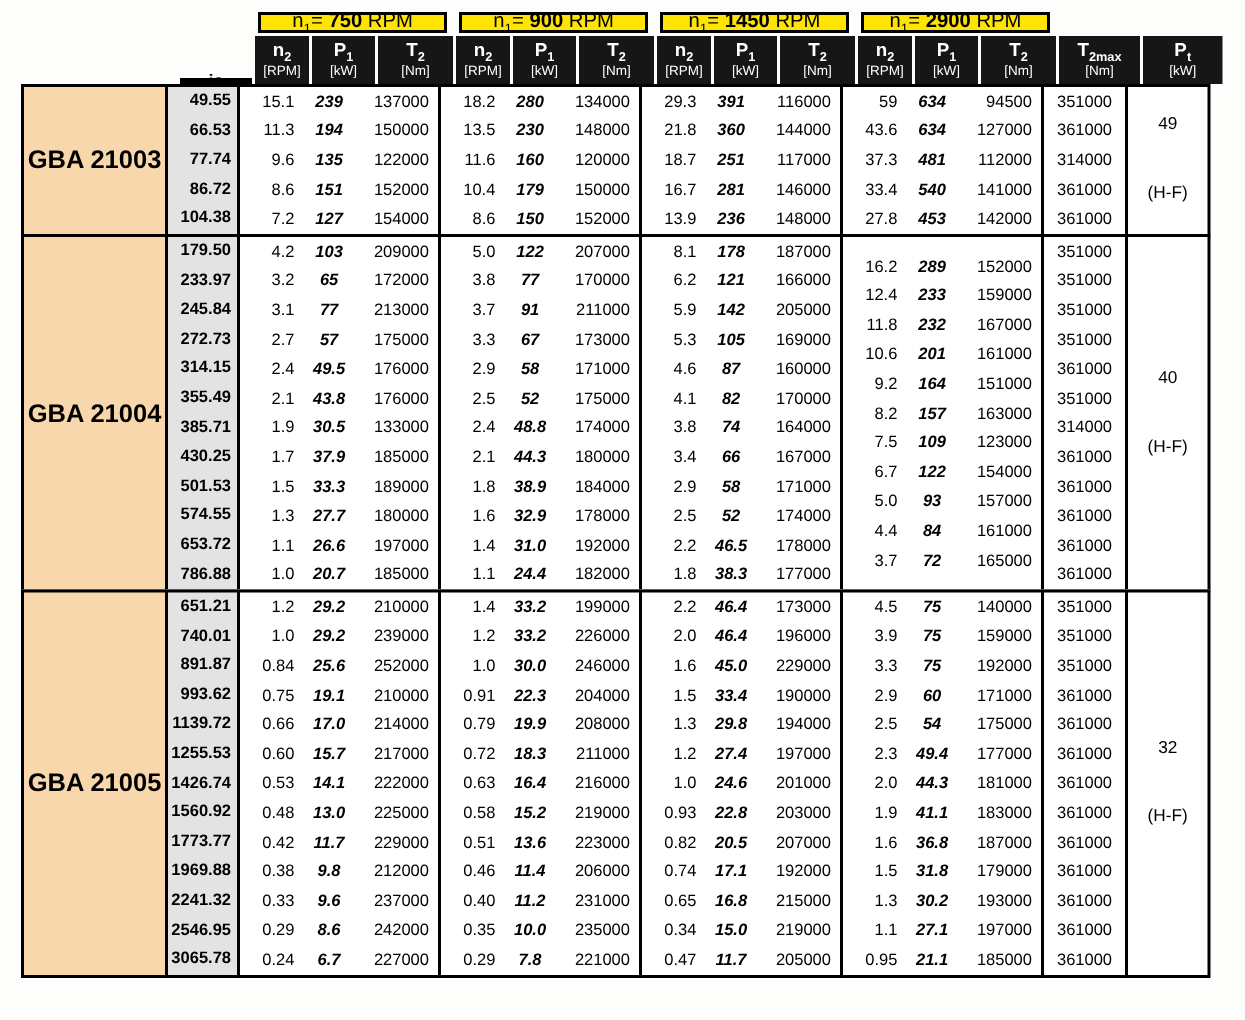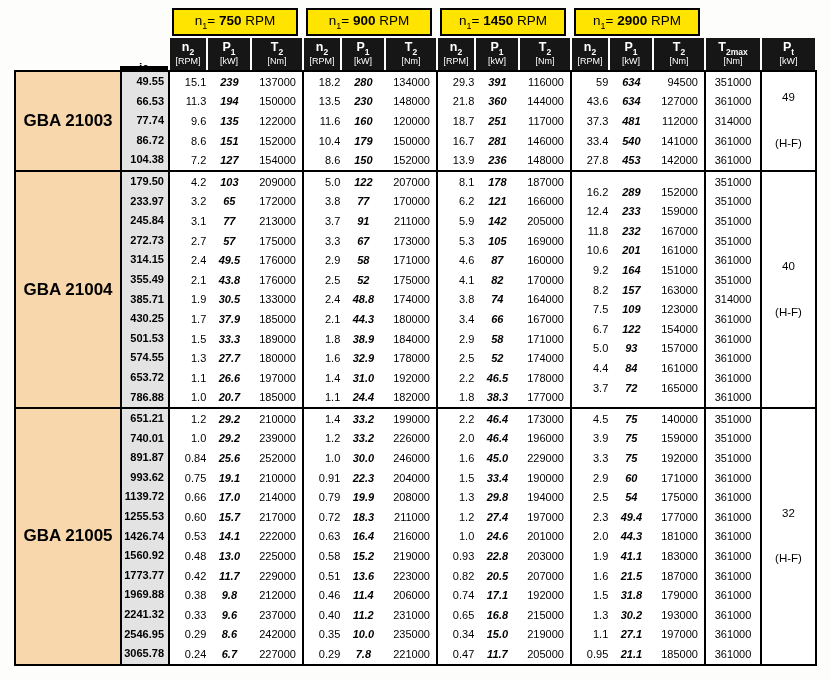--- a/index.html
+++ b/index.html
@@ -4,21 +4,21 @@
 <style>
   html,body{margin:0;padding:0;background:#fff;}
   .sheet{
     position:relative;width:830px;height:680px;box-sizing:border-box;
     background:#fdfdfc;padding:8px 0 0 14px;
     font-family:"Liberation Sans",sans-serif;color:#000;
     -webkit-font-smoothing:antialiased;
   }
   *,*.box{box-sizing:border-box;}
   
-  .speed-row{display:flex;height:28px;margin-left:154px;width:536px;}
+  .speed-row{display:flex;height:14px;margin-left:154px;width:536px;}
   .speed-box{
     width:126px;margin:0 4px;background:#FFE400;border:2px solid #000;
     display:flex;align-items:center;justify-content:center;
     font-size:13.5px;white-space:nowrap;
   }
   .speed-box sub{font-size:9px;}
   .speed-box b{font-weight:bold;}
   
   .cols-row{display:flex;height:32px;margin-top:2px;}
   .spacer-label{width:106px;}
@@ -36,21 +36,21 @@
   .hcell .unit{font-size:9px;}
   .w-n2{width:36px;} .w-p1{width:42px;} .w-t2{width:50px;}
   .w-t2max{width:54px;} .w-pt{width:53px;}
   
   .tbody{display:flex;flex-direction:column;}
   .group-row{display:flex;align-items:stretch;}
   .group-row + .group-row{margin-top:-2px;}
   .box{border:2px solid #000;}
   .box + .box{margin-left:-2px;}
   .label-box{
-    width:108px;background:#F8D7AC;display:flex;align-items:center;justify-content:center;
+    width:98px;background:#F8D7AC;display:flex;align-items:center;justify-content:center;
     font-weight:bold;font-size:17px;white-space:nowrap;
   }
   .ie-box{width:50px;background:#E3E3E3;display:flex;flex-direction:column;justify-content:center;}
   .ie-box .ie-row{height:19.6px;line-height:19.6px;text-align:right;padding-right:4px;font-weight:bold;font-size:11px;}
   .block-box{width:136px;display:flex;flex-direction:column;justify-content:center;background:#fff;}
   .drow{height:19.6px;display:flex;align-items:center;font-size:11px;}
   .c-n2{width:29%;text-align:right;padding-right:2px;}
   .c-p1{width:32%;text-align:center;font-weight:bold;font-style:italic;}
   .c-t2{width:39%;text-align:right;padding-right:6px;}
   .t2max-box{width:58px;display:flex;flex-direction:column;justify-content:center;background:#fff;text-align:center;}
@@ -806,21 +806,21 @@
             <span class="c-p1">44.3</span>
             <span class="c-t2">181000</span>
           </div>
           <div class="drow">
             <span class="c-n2">1.9</span>
             <span class="c-p1">41.1</span>
             <span class="c-t2">183000</span>
           </div>
           <div class="drow">
             <span class="c-n2">1.6</span>
-            <span class="c-p1">21.5</span>
+            <span class="c-p1">36.8</span>
             <span class="c-t2">187000</span>
           </div>
           <div class="drow">
             <span class="c-n2">1.5</span>
             <span class="c-p1">31.8</span>
             <span class="c-t2">179000</span>
           </div>
           <div class="drow">
             <span class="c-n2">1.3</span>
             <span class="c-p1">30.2</span>

